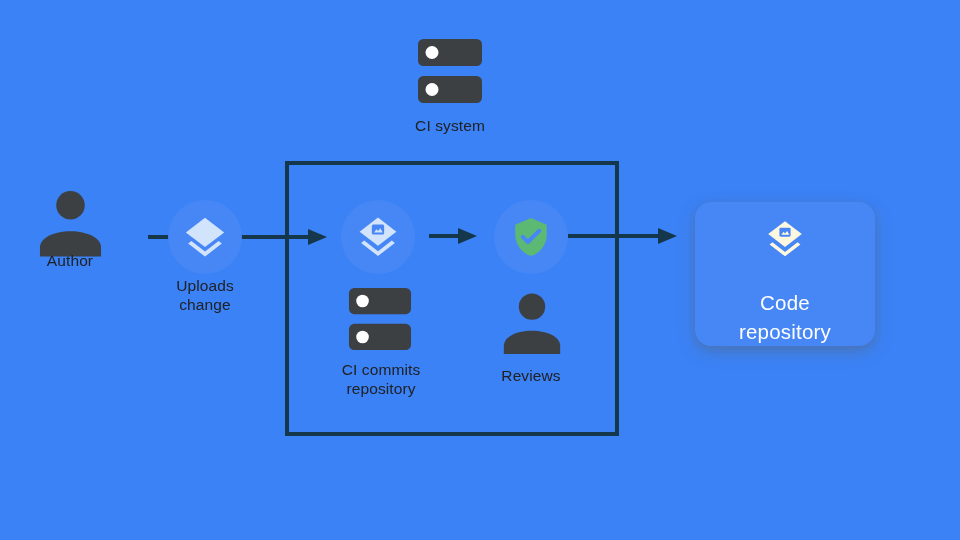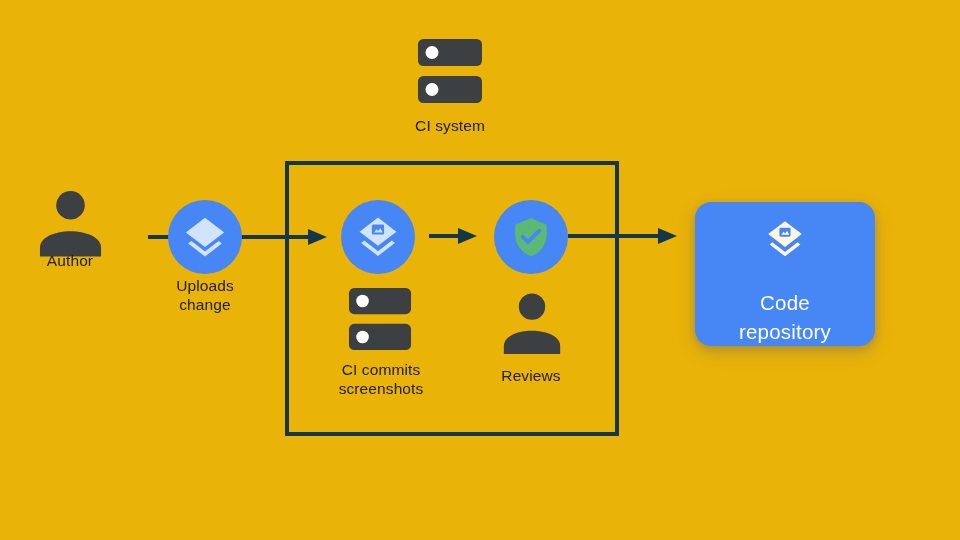--- a/index.html
+++ b/index.html
@@ -1,17 +1,17 @@
 <!DOCTYPE html>
 <html><head>
 <meta charset="utf-8">
 <style>
   html,body{margin:0;padding:0;background:#ffffff;}
   .canvas{
-    position:relative;width:960px;height:540px;background:#eab308;overflow:hidden;
+    position:relative;width:960px;height:540px;background:#3b82f6;overflow:hidden;
     font-family:"Liberation Sans",sans-serif;
   }
   .abs{position:absolute;}
   .label{
     position:absolute;text-align:center;color:#202124;
     font-size:15.5px;line-height:19px;letter-spacing:.1px;font-weight:400;
   }
   .flow-layer{position:absolute;left:0;top:0;width:960px;height:540px;pointer-events:none;}
   .circle-node{
     position:absolute;width:74px;height:74px;border-radius:50%;
@@ -86,21 +86,21 @@
     </svg>
   </div>
   <div class="abs" style="left:348px;top:287px;">
     <svg width="64" height="64" viewBox="0 0 66 66">
       <rect x="1" y="1" width="64" height="27" rx="5.5" fill="#3c4043"></rect>
       <circle cx="15" cy="14.5" r="6.5" fill="#ffffff"></circle>
       <rect x="1" y="38" width="64" height="27" rx="5.5" fill="#3c4043"></rect>
       <circle cx="15" cy="51.5" r="6.5" fill="#ffffff"></circle>
     </svg>
   </div>
-  <div class="label" style="left:316px;top:360px;width:130px;">CI commits screenshots</div>
+  <div class="label" style="left:316px;top:360px;width:130px;">CI commits repository</div>
 
   <div class="circle-node" style="left:494px;top:200px;">
     <svg width="44" height="44" viewBox="0 0 24 24">
       <path d="M12 1.6 L3.4 5.3 v5.5 c0 5.3 3.66 10.2 8.6 11.5 4.94-1.3 8.6-6.2 8.6-11.5 V5.3 Z" fill="#5bb974"></path>
       <polyline points="7.5,11.9 10.3,14.7 16.5,8.6" fill="none" stroke="#4687f5" stroke-width="2.2" stroke-linecap="round" stroke-linejoin="round"></polyline>
     </svg>
   </div>
   <div class="abs" style="left:502px;top:290px;">
     <svg width="60" height="66" viewBox="0 0 66 68">
       <circle cx="33" cy="16" r="14.5" fill="#3c4043"></circle>

